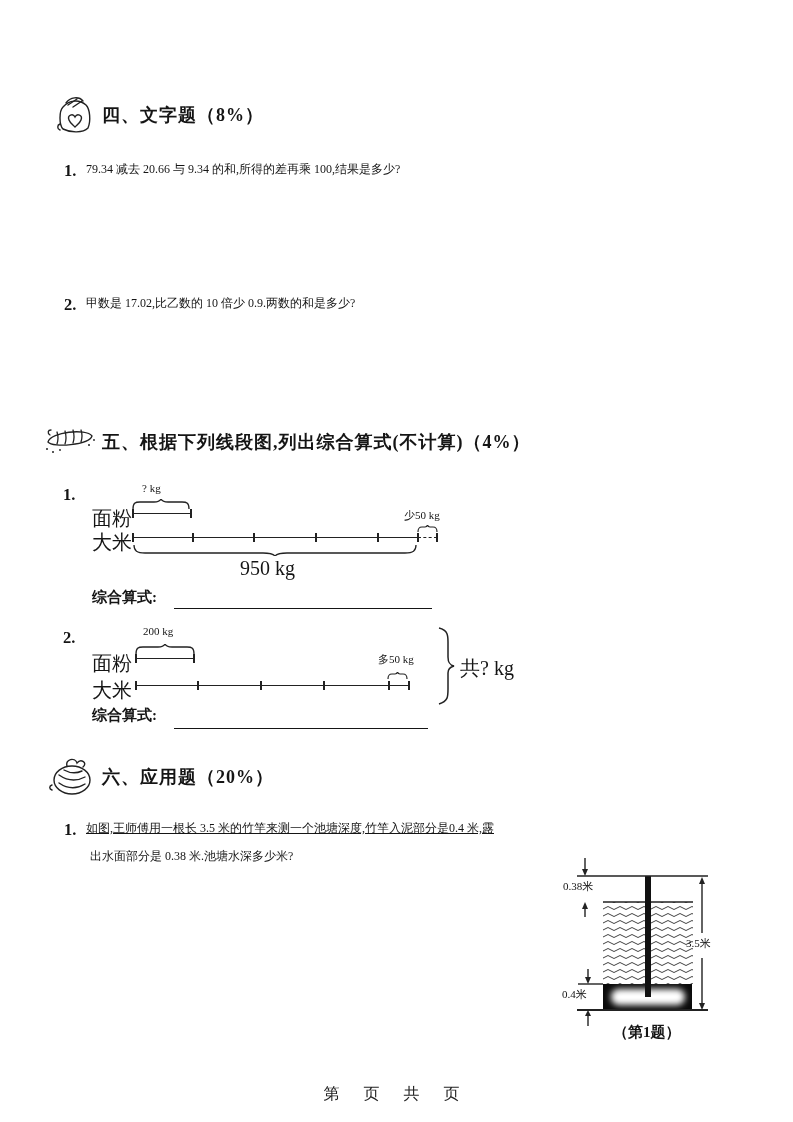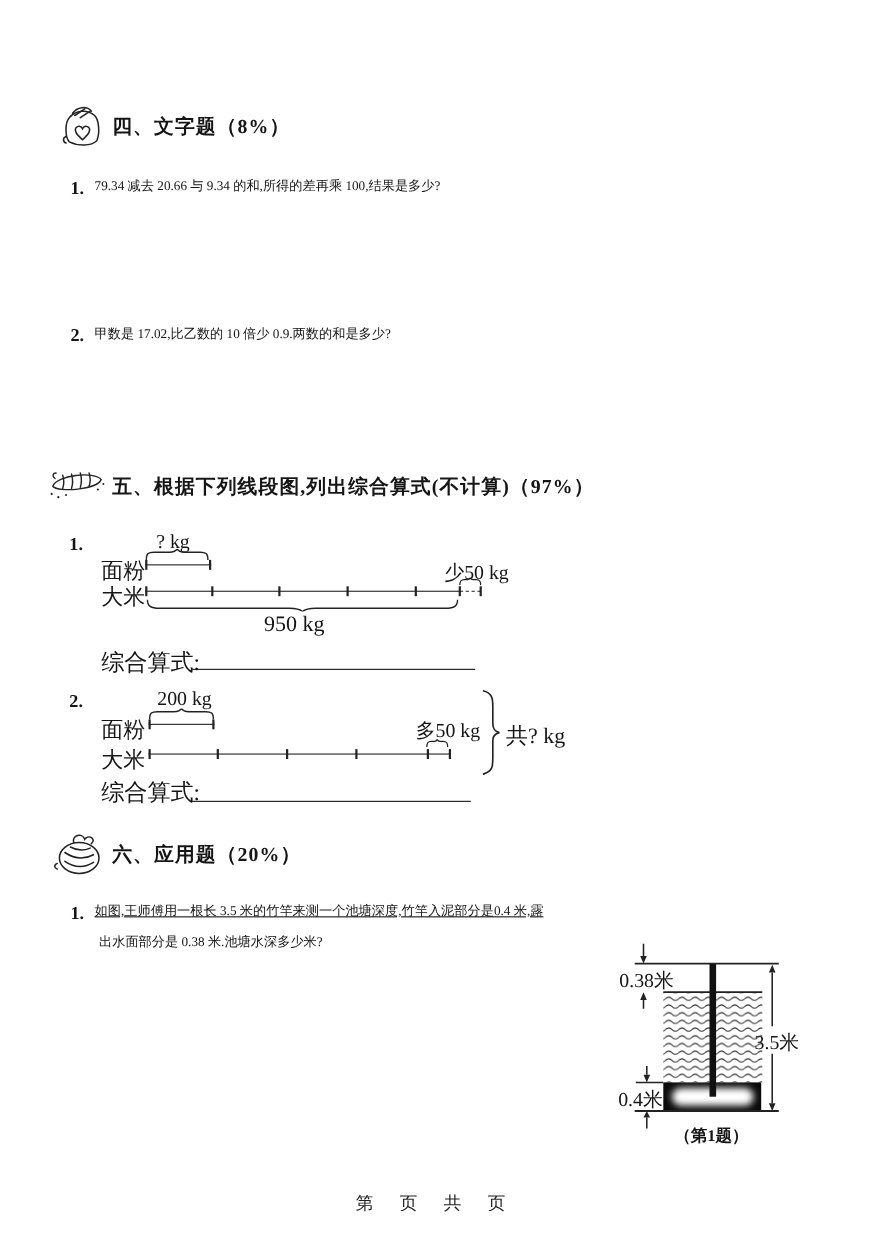--- a/index.html
+++ b/index.html
@@ -3,26 +3,26 @@
 <meta charset="utf-8">
 <style>
   html,body{margin:0;padding:0;background:#e8e8e8;}
   .page{position:relative;width:793px;height:1122px;background:#ffffff;margin:0 auto;
         font-family:"Liberation Serif","DejaVu Serif",serif;color:#151515;overflow:hidden;}
   .abs{position:absolute;}
   .heading{font-size:18px;font-weight:bold;letter-spacing:1px;white-space:nowrap;}
   .qtext{font-size:12px;white-space:nowrap;}
   .bnum{font-weight:bold;font-size:16.5px;}
   .dlabel{font-size:20px;white-space:nowrap;}
-  .slabel{font-size:18px;white-space:nowrap;}
+  .slabel{font-size:11px;white-space:nowrap;}
   .hline{position:absolute;height:0;border-top:1.6px solid #222;}
   .dashline{position:absolute;height:0;border-top:1.6px dashed #222;}
   .tick{position:absolute;top:-5px;width:1.6px;height:9px;background:#222;}
   .ansline{position:absolute;height:0;border-bottom:1.4px solid #151515;}
-  .exprlabel{font-size:21px;white-space:nowrap;}
+  .exprlabel{font-size:15px;white-space:nowrap;font-weight:bold;}
   svg{display:block;}
   .footer{position:absolute;left:0;right:0;top:1084px;text-align:center;
           font-size:16px;letter-spacing:10px;color:#222;}
   .figcap{font-size:15px;font-weight:bold;white-space:nowrap;}
 </style>
 </head>
 <body>
 
 <div class="page">
 
@@ -53,21 +53,21 @@
       </g>
       <g fill="#222">
         <circle cx="3" cy="28" r="1"></circle>
           <circle cx="9" cy="31" r="1"></circle>
           <circle cx="16" cy="29" r="0.9"></circle>
         <circle cx="45" cy="24" r="1"></circle>
           <circle cx="50" cy="19" r="0.9"></circle>
       </g>
     </svg>
   </div>
-  <div class="abs heading" style="left:102px;top:430px;">五、根据下列线段图,列出综合算式(不计算)（97%）</div>
+  <div class="abs heading" style="left:102px;top:430px;">五、根据下列线段图,列出综合算式(不计算)（4%）</div>
 
   <div>
     <div class="abs bnum" style="left:63px;top:485px;">1.</div>
 
     <div class="abs slabel" style="left:142px;top:482px;">? kg</div>
     <div class="abs" style="left:132px;top:499px;">
       <svg width="58" height="10" viewBox="0 0 58 10">
         <path d="M1,10 C1,4 3,3 8,3 L22,3 C26,3 28,2 29,0 C30,2 32,3 36,3 L50,3 C55,3 57,4 57,10" fill="none" stroke="#222" stroke-width="1.3"></path>
       </svg>
     </div>

